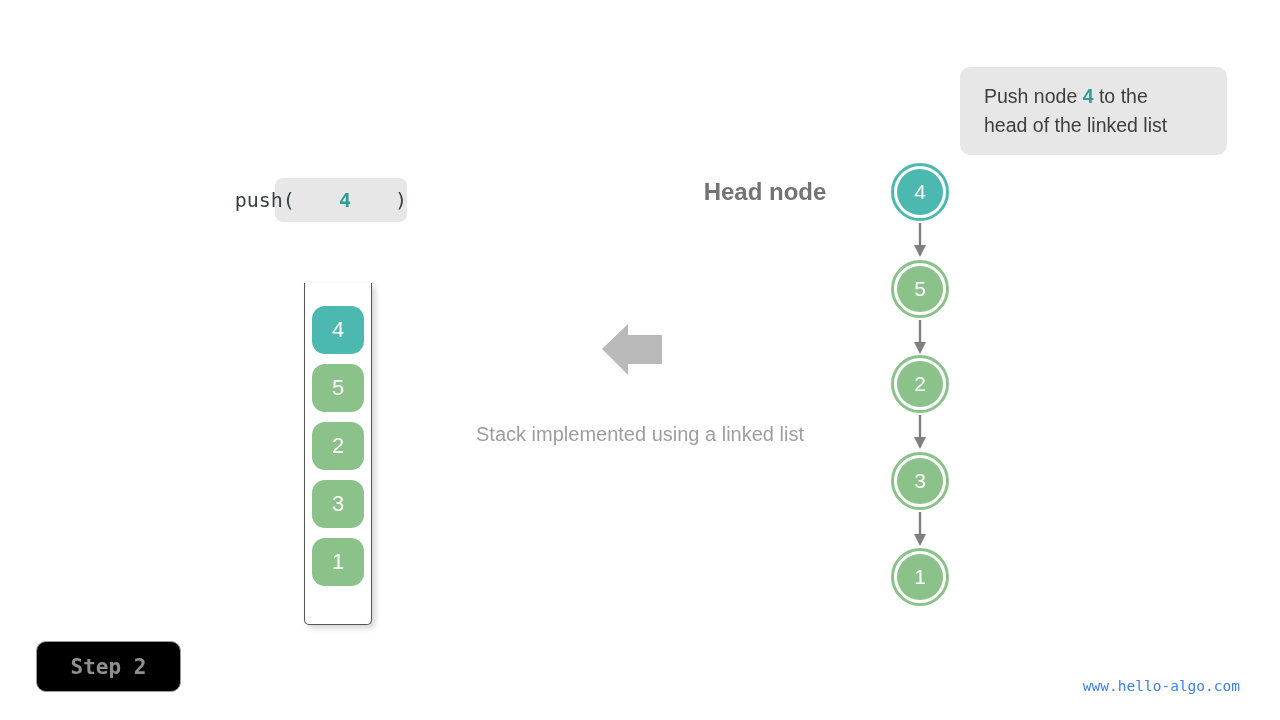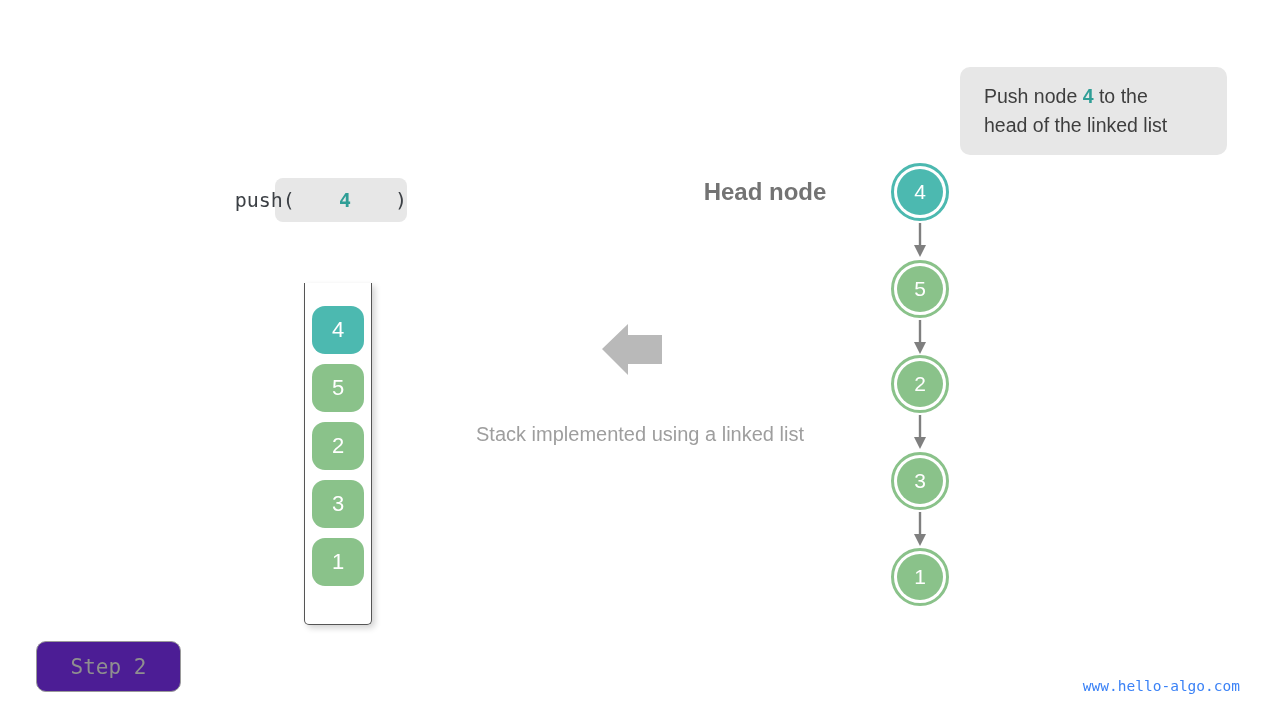--- a/index.html
+++ b/index.html
@@ -60,23 +60,23 @@
   }
   .ll-connector { position:absolute; left:912px; }
   .node-label {
     position:absolute; right:405px; width:220px; text-align:center;
     font-size:24px; font-weight:700; color:#737373; line-height:28px;
   }
 
   
   .step-box {
     position:absolute; left:36px; top:641px; width:145px; height:51px;
-    border:1.6px solid #9a9a9a; border-radius:10px; background:#4c1d95;
+    border:1.6px solid #9a9a9a; border-radius:10px; background:#000000;
     display:flex; align-items:center; justify-content:center; box-sizing:border-box;
-    font-family:"DejaVu Sans Mono", monospace; font-size:21px; font-weight:400; color:#8f8f8f;
+    font-family:"DejaVu Sans Mono", monospace; font-size:21px; font-weight:700; color:#8f8f8f;
   }
 
   
   .watermark {
     position:absolute; right:40px; top:678px;
     font-family:"DejaVu Sans Mono", monospace; font-size:14.5px; color:#3b82f6;
   }
 </style>
 </head>
 <body>

